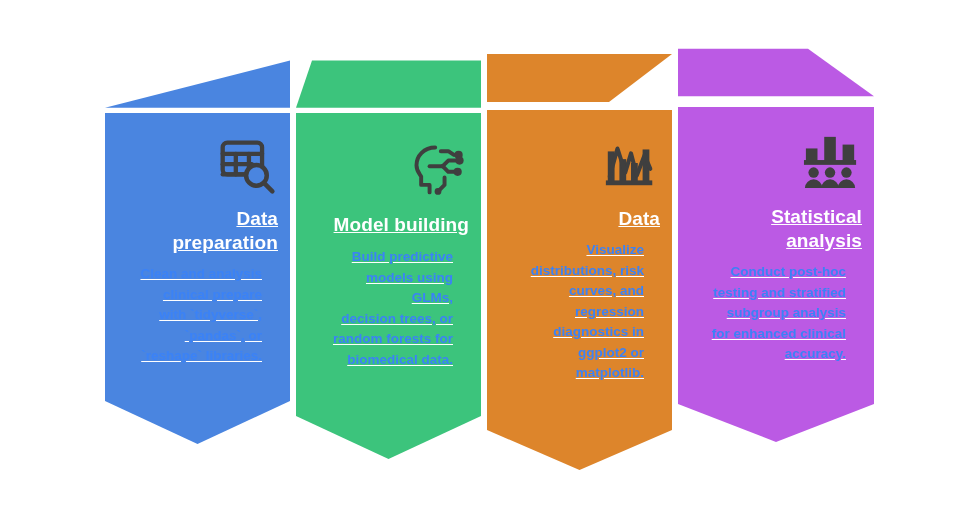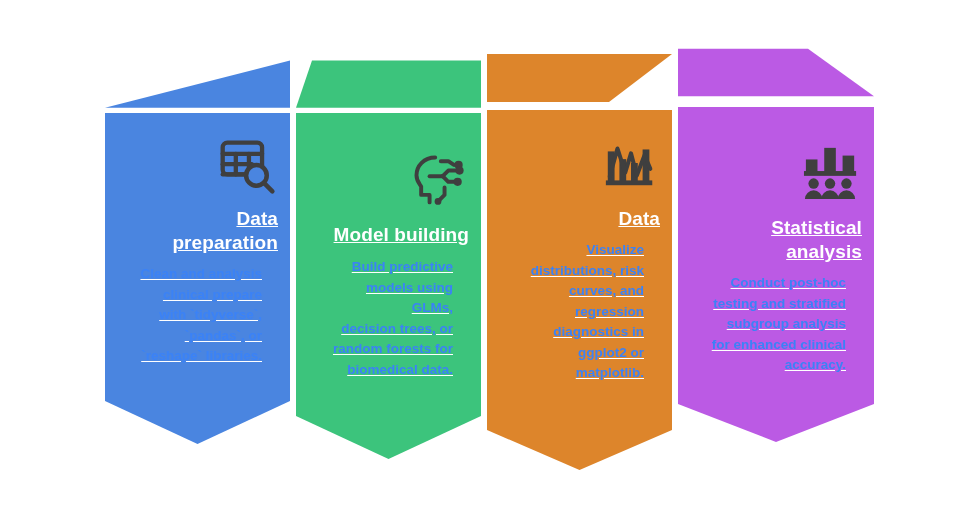--- a/index.html
+++ b/index.html
@@ -160,21 +160,21 @@
     </div>
 
     <div class="panel-body" style="top: 113px; height: 346px;">
       <div class="panel-body-shape">
         <svg viewBox="0 0 185 346" preserveAspectRatio="none" aria-hidden="true">
           <polygon class="body-fill-1" points="0,0 185,0 185,303 92.5,346 0,303" fill="#3cc47c"></polygon>
         </svg>
       </div>
     </div>
 
-    <div class="panel-content" style="top: 150px;">
+    <div class="panel-content" style="top: 140px;">
       <span class="panel-icon">
         <svg width="62" height="58" viewBox="0 0 66 62" aria-hidden="true">
           <g fill="none" stroke="#3f3f3f" stroke-width="4.2" stroke-linecap="round" stroke-linejoin="round">
             <path d="M30 8 C18 8 10 17 10 27 C10 33 13 36 15 39 L15 48 L24 48 L24 56"></path>
             <line x1="24" y1="28" x2="38" y2="28"></line>
             <path d="M38 28 L44 22 L52 22"></path>
             <path d="M38 28 L44 34 L50 34"></path>
             <path d="M36 12 L44 12 L50 16"></path>
             <path d="M40 40 L40 48 L35 53"></path>
           </g>
@@ -256,21 +256,21 @@
     </div>
 
     <div class="panel-body" style="top: 107px; height: 335px;">
       <div class="panel-body-shape">
         <svg viewBox="0 0 196 335" preserveAspectRatio="none" aria-hidden="true">
           <polygon class="body-fill-3" points="0,0 196,0 196,297 98,335 0,297" fill="#bb5ae4"></polygon>
         </svg>
       </div>
     </div>
 
-    <div class="panel-content" style="top: 144px;">
+    <div class="panel-content" style="top: 133px;">
       <span class="panel-icon">
         <svg width="62" height="56" viewBox="0 0 64 58" aria-hidden="true">
           <g fill="#3f3f3f">
             <rect x="6" y="16" width="12" height="14"></rect>
             <rect x="25" y="4" width="12" height="26"></rect>
             <rect x="44" y="12" width="12" height="18"></rect>
             <rect x="4" y="28" width="54" height="5"></rect>
             <circle cx="14" cy="41" r="5.4"></circle>
             <circle cx="31" cy="41" r="5.4"></circle>
             <circle cx="48" cy="41" r="5.4"></circle>

